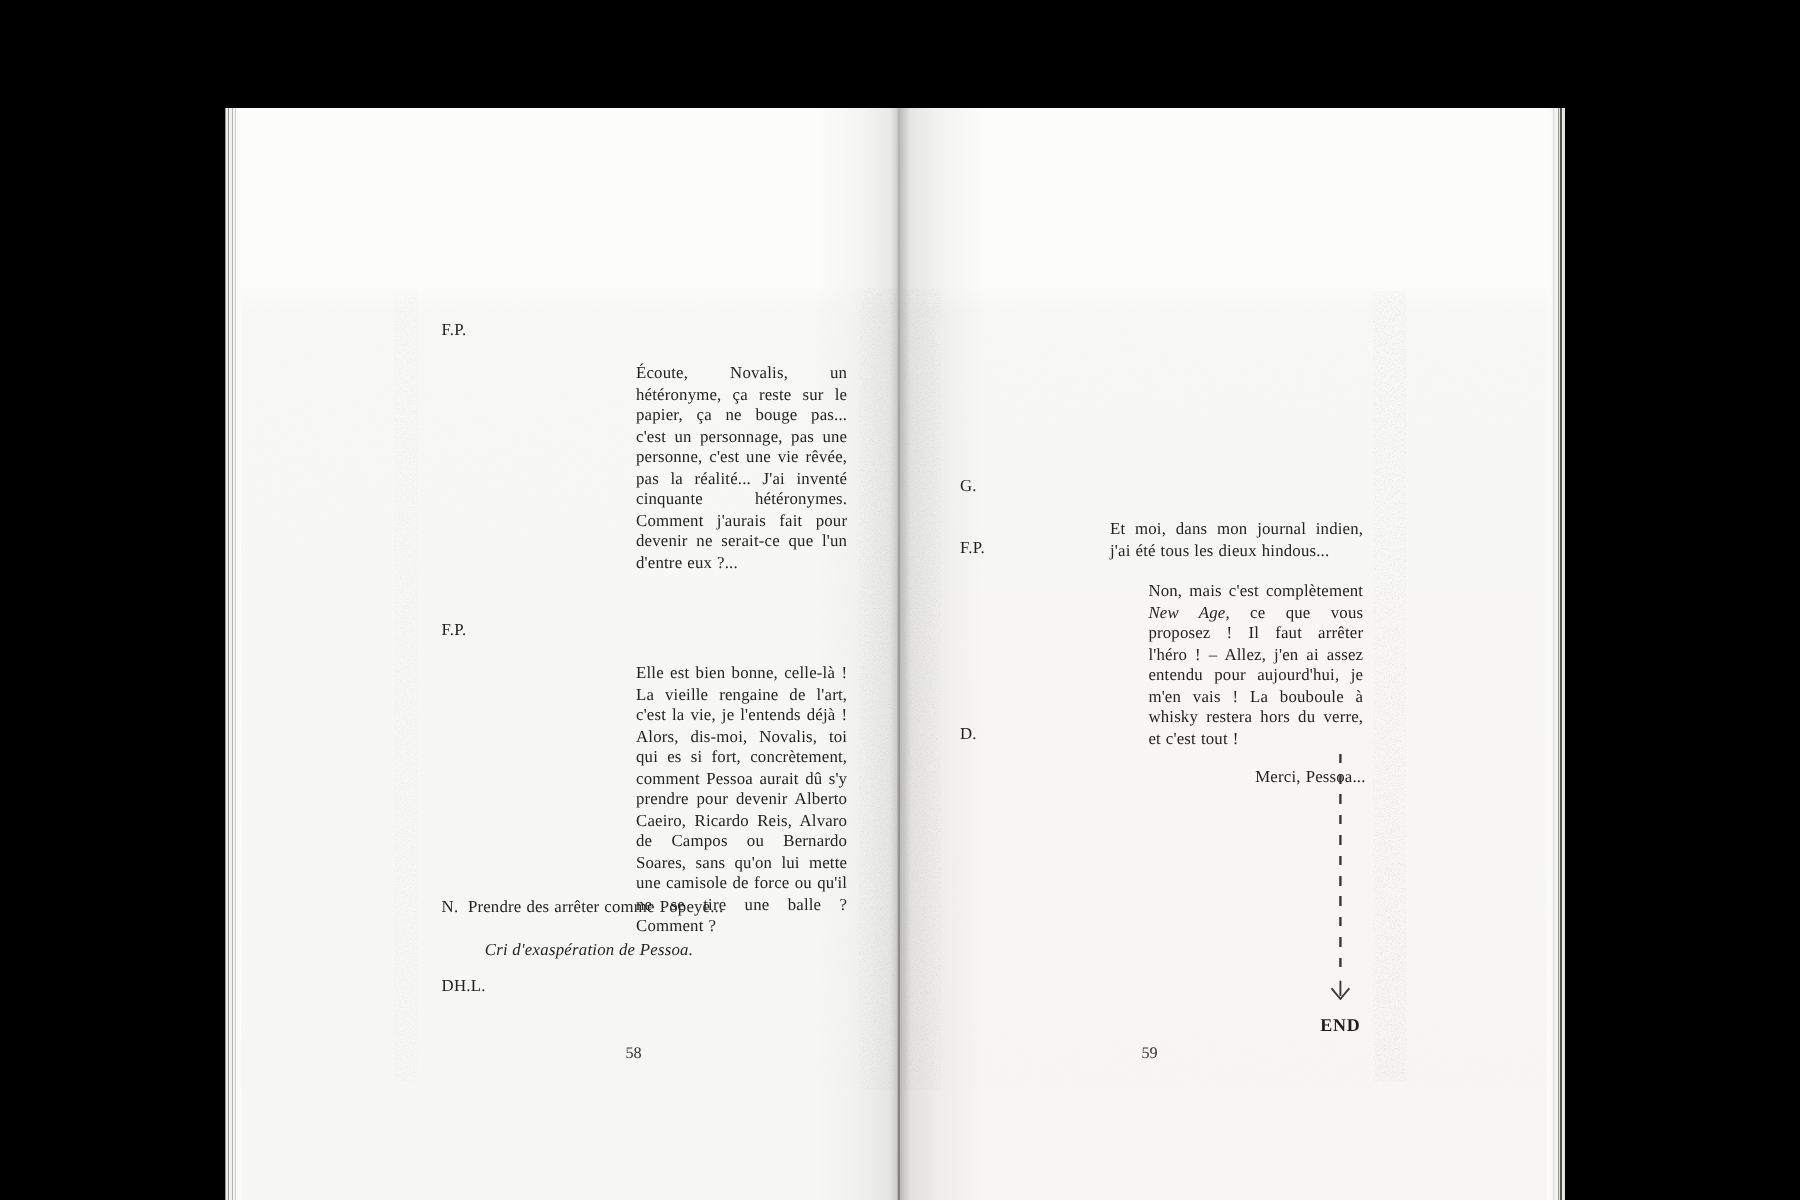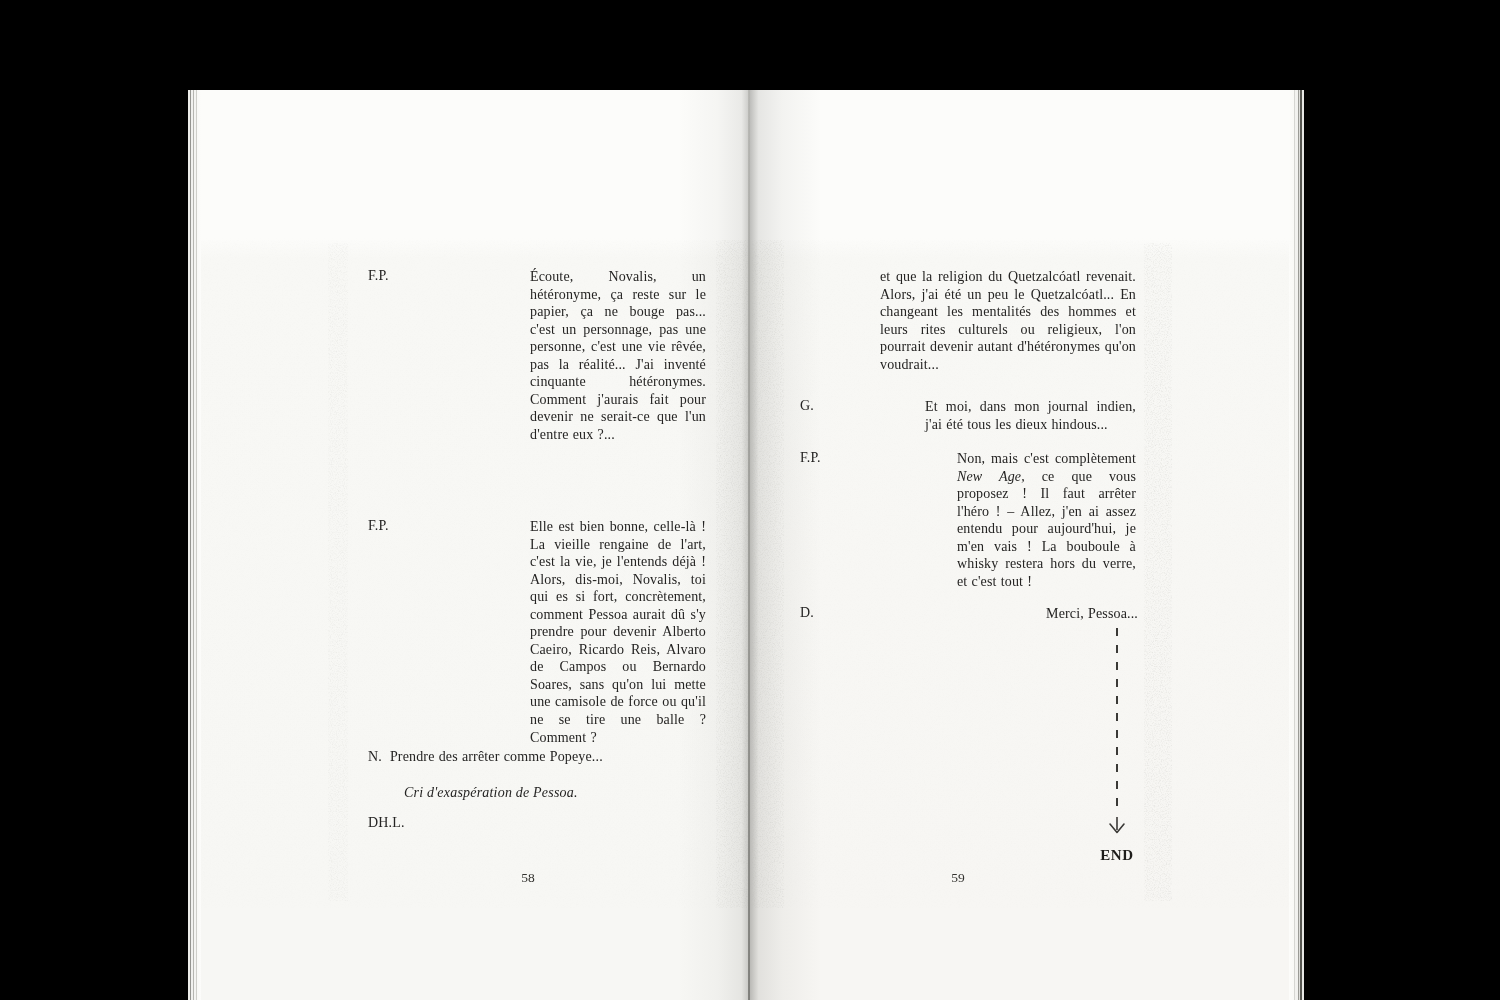--- a/index.html
+++ b/index.html
@@ -52,21 +52,21 @@
   }
   .spine-crease{
     position:absolute;left:560px;top:0;width:2px;height:100%;
     background:linear-gradient(to bottom,rgba(95,95,88,.18) 0%,rgba(70,70,64,.35) 55%,rgba(55,55,50,.5) 100%);
   }
   .noise{position:absolute;pointer-events:none;}
   
   .blk{position:absolute;color:#242322;}
   .speech{
     font-size:14px;line-height:17.55px;text-align:justify;
-    letter-spacing:.15px;word-spacing:.5px;
+    letter-spacing:.15px;word-spacing:.5px;margin-top:35px;
   }
   .speaker{
     position:absolute;font-size:14px;color:#242322;letter-spacing:.2px;
   }
   .hanging{
     font-size:14px;line-height:17.55px;text-align:justify;
     letter-spacing:.15px;word-spacing:.5px;
     padding-left:22px;text-indent:-22px;
   }
   .hanging .inline-speaker{padding-right:8px;}
@@ -115,21 +115,20 @@
 
     <span class="speaker" style="left:180px;top:725px">DH.L.</span>
 
     <div class="pagenum" style="left:300px;top:780px">58</div>
   </div>
 
   <div class="page page-right">
     <div class="edge-stack-right"></div>
     <div class="gutter-shadow-right"></div>
 
-    <div class="blk speech" style="left:130px;top:178px;width:256px">et que la religion du Quetzalcóatl revenait. Alors, j'ai été un peu le Quetzalcóatl... En changeant les mentalités des hommes et leurs rites culturels ou religieux, l'on pourrait devenir autant d'hétéronymes qu'on voudrait...</div>
 
     <span class="speaker" style="left:50px;top:308px">G.</span>
     <div class="blk speech" style="left:175px;top:308px;width:211px">Et moi, dans mon journal indien, j'ai été tous les dieux hindous...</div>
 
     <span class="speaker" style="left:50px;top:360px">F.P.</span>
     <div class="blk speech" style="left:207px;top:360px;width:179px">
       <span>Non, mais c'est complètement </span><i>New Age,</i><span> ce que vous proposez&nbsp;! Il faut arrêter l'héro&nbsp;! – Allez, j'en ai assez entendu pour aujourd'hui, je m'en vais&nbsp;! La bouboule à whisky restera hors du verre, et c'est tout&nbsp;!</span>
     </div>
 
     <span class="speaker" style="left:50px;top:515px">D.</span>

